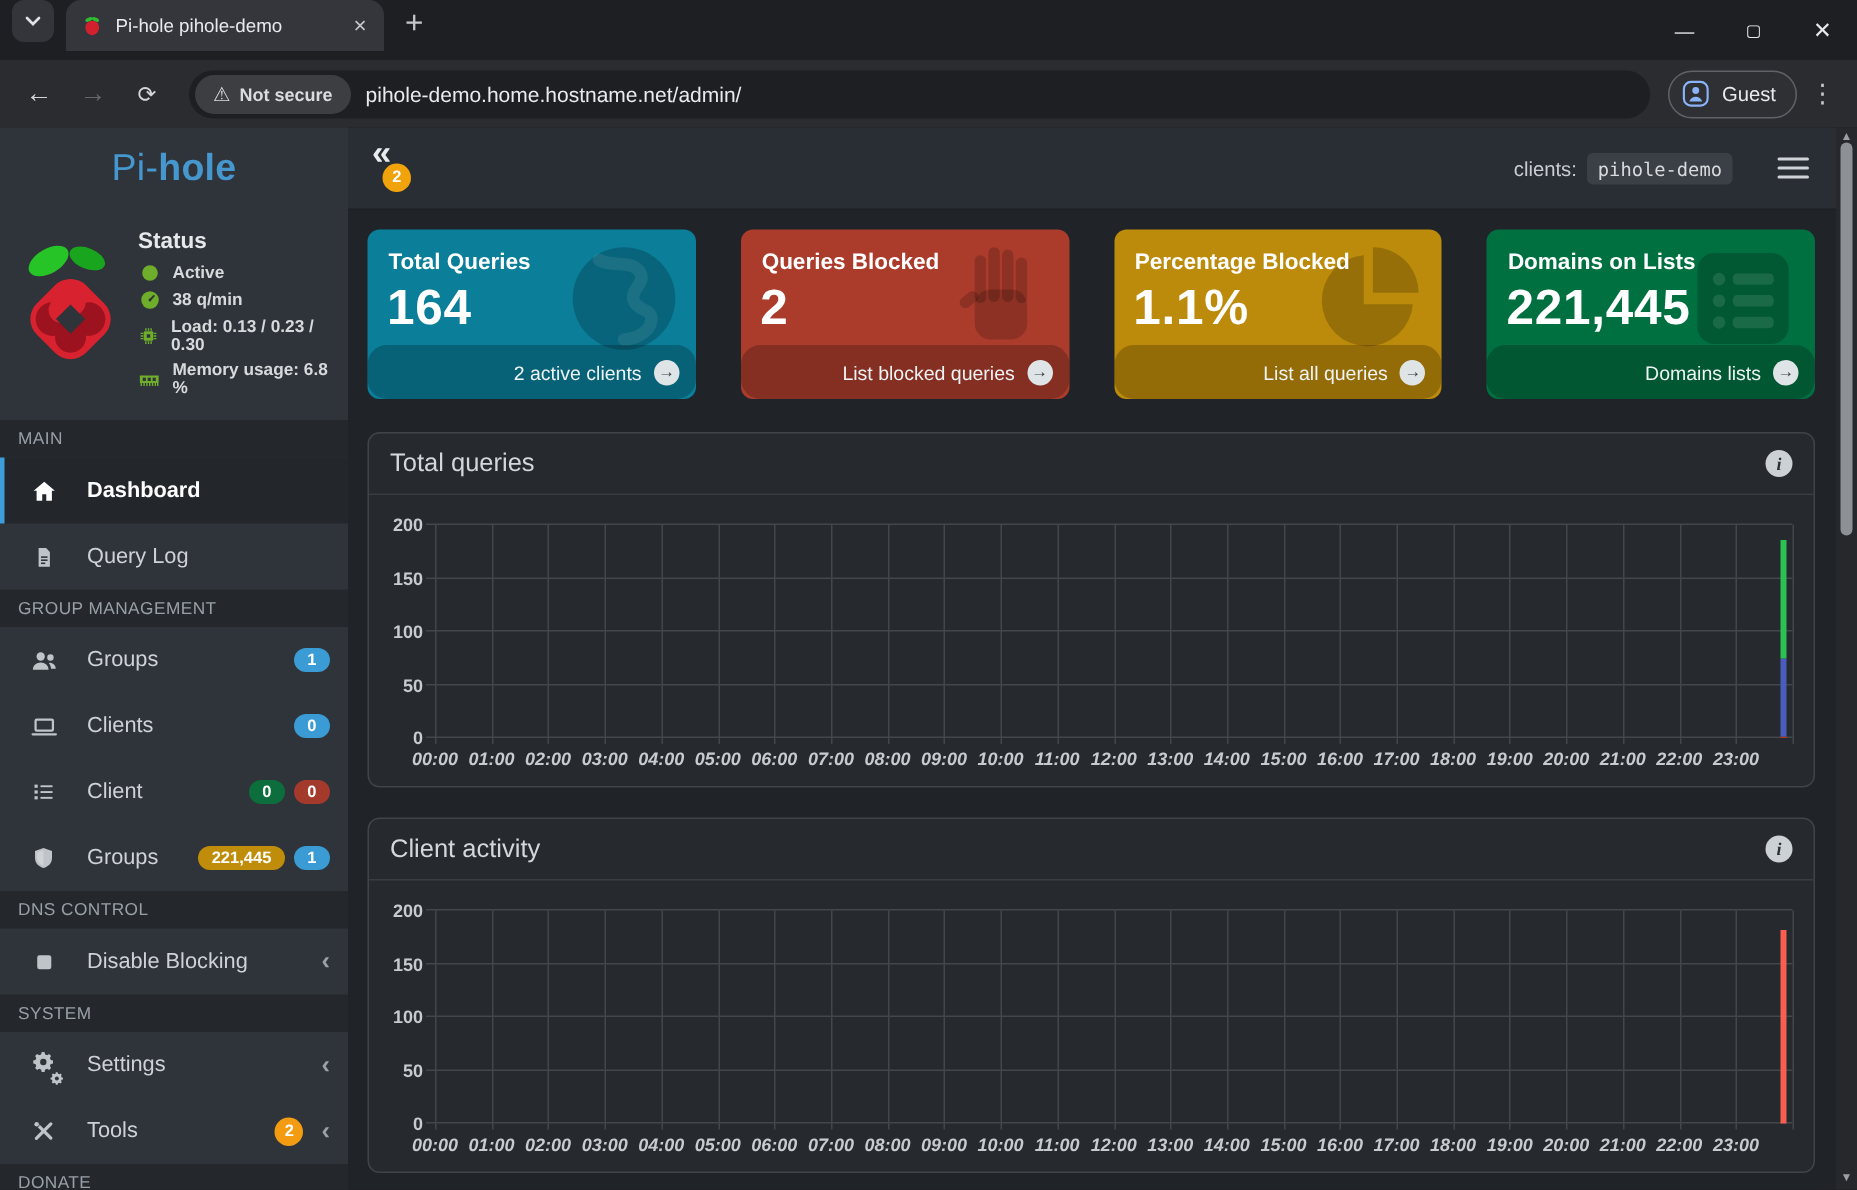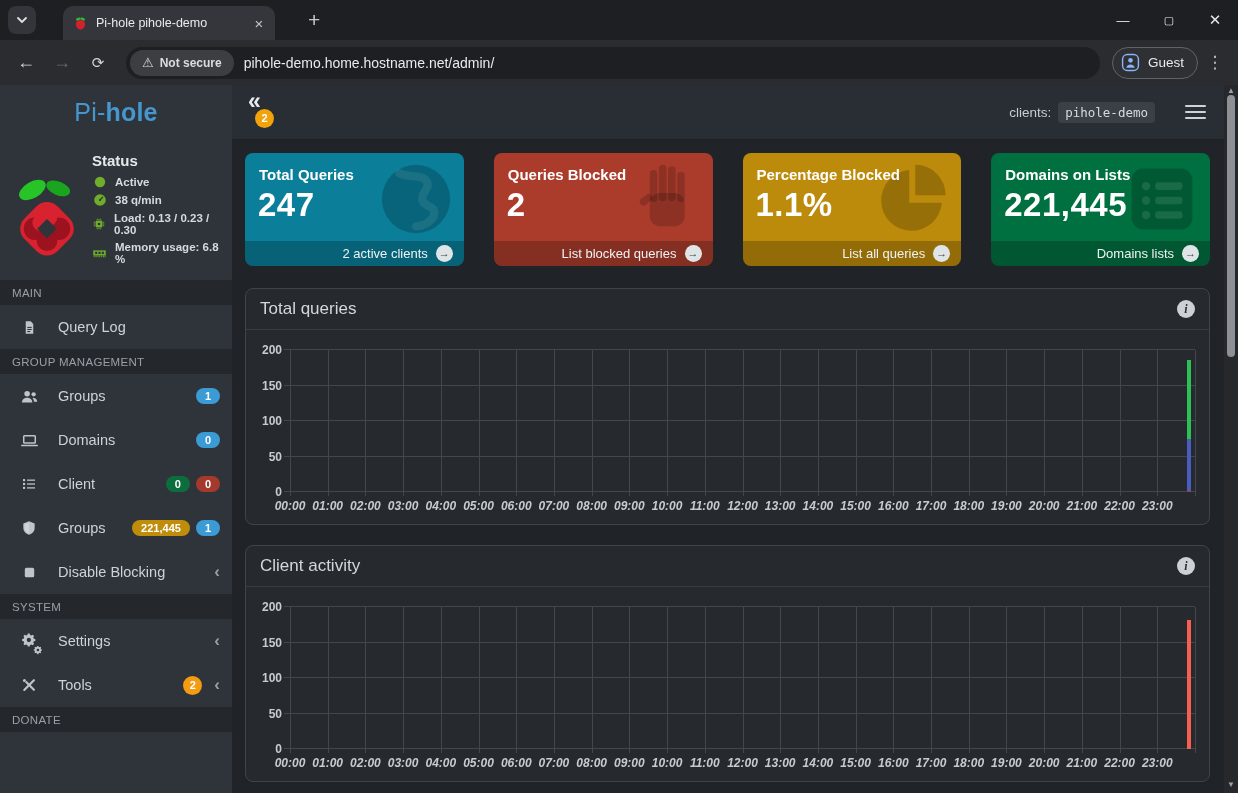--- a/index.html
+++ b/index.html
@@ -1,20 +1,20 @@
 <!DOCTYPE html>
 <html><head>
 <meta charset="utf-8">
 <style>
   * { margin:0; padding:0; box-sizing:border-box; }
   html,body { width:1238px; height:793px; overflow:hidden; }
   body { font-family:"Liberation Sans",sans-serif; background:#202124; color:#d6d9dc; }
 
   
-  .tabstrip { height:40px; background:#1e1f22; display:flex; align-items:flex-end; padding-left:8px; position:relative;gap:19px; }
+  .tabstrip { height:40px; background:#1e1f22; display:flex; padding-left:8px; position:relative; }
   .tab-search { width:28px; height:28px; margin:0 8px 6px 0; border:none; border-radius:8px; background:#33353a; color:#dfe1e5; display:flex; align-items:center; justify-content:center; }
   .tab { height:34px; width:212px; background:#34363b; border-radius:10px 10px 0 0; display:flex; align-items:center; padding:0 8px 0 10px; gap:8px; }
   .tab-title { font-size:12.5px; color:#e8eaed; flex:1; white-space:nowrap; overflow:hidden; }
   .tab-close { color:#c4c7ca; font-size:15px; width:16px; text-align:center; }
   .newtab { background:none; border:none; color:#c4c7ca; font-size:21px; margin:0 0 8px 14px; }
   .wincontrols { position:absolute; right:0; top:0; height:40px; display:flex; }
   .winbtn { width:46px; height:40px; display:flex; align-items:center; justify-content:center; color:#e6e8ea; font-size:13px; }
 
   .toolbar { height:45px; background:#2a2c30; display:flex; align-items:center; padding:0 10px; gap:4px; }
   .navic { width:32px; text-align:center; font-size:18px; color:#d2d5d8; }
@@ -25,21 +25,21 @@
   .url { font-size:14px; color:#e8eaed; }
   .guest { display:flex; align-items:center; gap:8px; height:32px; padding:0 13px 0 8px; border:1px solid #5f6368; border-radius:16px; background:#2f3034; color:#e8eaed; font-size:13.5px; }
   .kebab { color:#c4c7ca; font-size:17px; width:26px; text-align:center; }
 
   
   .page { display:flex; height:708px; position:relative; background:#22262a; }
 
   .sidebar { width:232px; background:#2f343a; flex:none; overflow:hidden; }
   .brand { height:55px; display:flex; align-items:center; justify-content:center; font-size:25px; color:#4597ce; letter-spacing:.2px; }
   .brand b { font-weight:bold; }
-  .sb-status { display:flex; padding:4px 6px 10px 4px; align-items:flex-end; }
+  .sb-status { display:flex; padding:4px 6px 10px 4px; align-items:center; }
   .logo { width:88px; flex:none; }
   .status-txt { padding-top:8px; }
   .status-txt h4 { font-size:15px; color:#e6e9eb; margin-bottom:7px; font-weight:bold; }
   .st-item { display:flex; align-items:center; gap:8px; font-size:11.5px; font-weight:bold; color:#d7dadd; margin:5px 0; }
   .st-item .st-ic { width:15px; display:flex; justify-content:center; }
 
   .sb-hdr { background:#24282d; color:#98a0a7; font-size:11.5px; padding:7px 12px 6px; letter-spacing:.3px; }
   .sb-item { height:44px; display:flex; align-items:center; color:#ced2d6; font-size:14.5px; position:relative; padding-right:12px; }
   .sb-item .ic { width:58px; text-align:center; color:#bfc4c9; display:flex; justify-content:center; }
   .sb-item.active { background:#23272c; border-left:3px solid #3f9ddb; color:#fff; font-weight:bold; }
@@ -61,21 +61,21 @@
   .burger { width:21px; margin-left:30px; cursor:pointer; }
   .burger i { display:block; height:2.5px; background:#cfd3d7; margin:3.5px 0; border-radius:1px; }
 
   .content { flex:1; background:#202428; overflow:hidden; padding:0 14px 0 13px; }
 
   .cards { display:flex; gap:30px; margin-top:13px; }
   .card { flex:1; height:113px; border-radius:8px; position:relative; overflow:hidden; color:#fff; }
   .card h3 { font-size:15px; font-weight:bold; padding:13px 0 0 14px; position:relative; z-index:2; }
   .card .val { font-size:33px; font-weight:bold; padding:3px 0 0 13px; position:relative; z-index:2; letter-spacing:.5px; }
   .card .wm { position:absolute; right:10px; top:8px; width:76px; height:76px; z-index:1; }
-  .card .foot { position:absolute; bottom:0; left:0; right:0; height:25px; background:rgba(0,0,0,.22); display:flex; align-items:center; justify-content:flex-end; padding:0 11px; font-size:13px; gap:8px; color:#eef3f4; z-index:3; }
+  .card .foot { position:absolute; bottom:0; left:0; right:0; height:36px; background:rgba(0,0,0,.22); display:flex; align-items:center; justify-content:flex-end; padding:0 11px; font-size:13px; gap:8px; color:#eef3f4; z-index:3;border-radius:13px; }
   .card .arr-c { width:17px; height:17px; border-radius:50%; background:#dfe5e7; color:#3a3e42; font-size:11px; line-height:17px; text-align:center; font-weight:bold; }
 
   .panel { background:#262a2f; border:1px solid #3f444a; border-radius:8px; margin-top:22px; }
   .panel + .panel { margin-top:20px; }
   .panel-h { height:41px; display:flex; align-items:center; padding:0 14px; border-bottom:1px solid #383d43; font-size:17px; color:#d3d7da; }
   .info { margin-left:auto; width:18px; height:18px; border-radius:50%; background:#ccd1d5; color:#2b2f33; font-size:12px; font-weight:bold; font-style:italic; text-align:center; line-height:18px; font-family:"Liberation Serif",serif; }
   .chart { padding:20px 14px 6px 6px; }
   .chart-grid { display:grid; grid-template-columns:38px 1fr; grid-template-rows:142px 26px; }
   .yaxis { position:relative; }
   .ylab { position:absolute; right:8px; transform:translateY(50%); font-size:12px; font-weight:bold; color:#c6cbd0; }
@@ -204,20 +204,29 @@
                     <rect x="15.6" y="9.2" width="3.4" height="3.6" fill="#2f343a"></rect>
                   </svg>
                 </span>
                 <span>Memory usage: 6.8 %</span>
               </div>
             </div>
         </div>
       </div>
       <nav id="sb-sections">
           <div class="sb-hdr">MAIN</div>
+          <div class="sb-item active">
+            <span class="ic">
+              <svg viewBox="0 0 24 24" width="17" height="17" fill="currentColor">
+                <path d="M12 3 2 11.6h2.8V21h5.3v-6.2h3.8V21h5.3v-9.4H22z"></path>
+              </svg>
+            </span>
+            <span>Dashboard</span>
+            <span class="sb-right"></span>
+          </div>
           <div class="sb-item">
             <span class="ic">
               <svg viewBox="0 0 24 24" width="15" height="15" fill="currentColor">
                 <path d="M6 2h8l4 4.5V22H6z"></path>
                 <rect x="8.5" y="11" width="7" height="1.7" fill="#2f343a"></rect>
                 <rect x="8.5" y="14.3" width="7" height="1.7" fill="#2f343a"></rect>
                 <rect x="8.5" y="17.6" width="4.6" height="1.7" fill="#2f343a"></rect>
               </svg>
             </span>
             <span>Query Log</span>
@@ -238,21 +247,21 @@
               <span class="badge" style="background: rgb(58, 155, 213);">1</span>
             </span>
           </div>
           <div class="sb-item">
             <span class="ic">
               <svg viewBox="0 0 24 24" width="19" height="19" fill="none" stroke="currentColor" stroke-width="1.9">
                 <rect x="4.7" y="6" width="14.6" height="9.3" rx="1"></rect>
                 <path d="M2.2 18.4h19.6" stroke-linecap="round"></path>
               </svg>
             </span>
-            <span>Domains</span>
+            <span>Clients</span>
             <span class="sb-right">
               <span class="badge" style="background: rgb(58, 155, 213);">0</span>
             </span>
           </div>
           <div class="sb-item">
             <span class="ic">
               <svg viewBox="0 0 24 24" width="16" height="16" fill="currentColor">
                 <rect x="3" y="4.6" width="3.2" height="3.2"></rect>
                 <rect x="9" y="5.3" width="12" height="1.9"></rect>
                 <rect x="3" y="10.4" width="3.2" height="3.2"></rect>
@@ -273,20 +282,21 @@
                 <path d="M12 2l8.5 3.1v6.7c0 5.3-3.6 9-8.5 10.2-4.9-1.2-8.5-4.9-8.5-10.2V5.1z"></path>
                 <path d="M12 4.2v15.6c-3.8-1.1-6.4-4.1-6.4-8.2V6.3z" fill="rgba(255,255,255,.25)"></path>
               </svg>
             </span>
             <span>Groups</span>
             <span class="sb-right">
               <span class="badge" style="background: rgb(192, 141, 10);">221,445</span>
               <span class="badge" style="background: rgb(58, 155, 213);">1</span>
             </span>
           </div>
+          <div class="sb-hdr">DNS CONTROL</div>
           <div class="sb-item">
             <span class="ic">
               <svg viewBox="0 0 24 24" width="15" height="15" fill="currentColor">
                 <rect x="4.5" y="4.5" width="15" height="15" rx="2.5"></rect>
               </svg>
             </span>
             <span>Disable Blocking</span>
             <span class="sb-right">
               <span class="chev">‹</span>
             </span>
@@ -340,21 +350,21 @@
             <i></i>
             <i></i>
             <i></i>
           </div>
       </header>
 
       <div class="content">
         <div class="cards" id="cards">
             <div class="card" style="background: rgb(11, 126, 153);">
               <h3>Total Queries</h3>
-              <div class="val">247</div>
+              <div class="val">164</div>
               <div class="wm"><svg viewBox="0 0 100 100">
                   <circle cx="50" cy="50" r="45" fill="rgba(0,0,0,.20)"></circle>
                   <path d="M28 16c12 7 30 0 36 11 6 10-10 15-5 26 4 9 19 5 14 20-4 8-14 13-23 13" stroke="rgba(255,255,255,.08)" stroke-width="11" fill="none" stroke-linecap="round"></path>
                 </svg></div>
               <div class="foot">
                 <span>2 active clients</span>
                 <span class="arr-c">→</span>
               </div>
             </div>
             <div class="card" style="background: rgb(171, 60, 44);">

